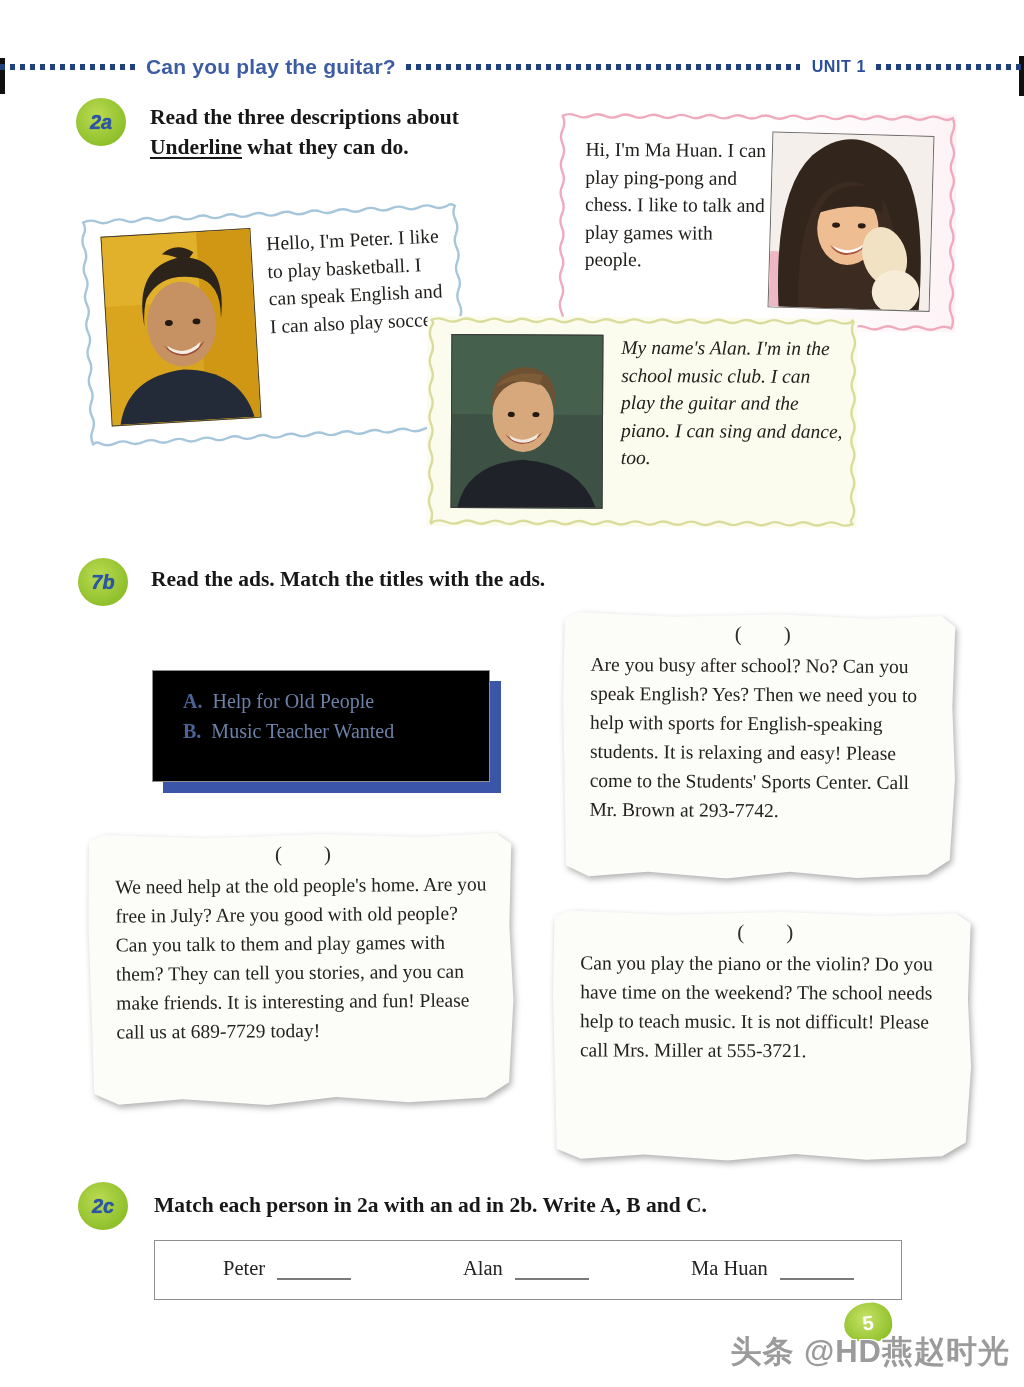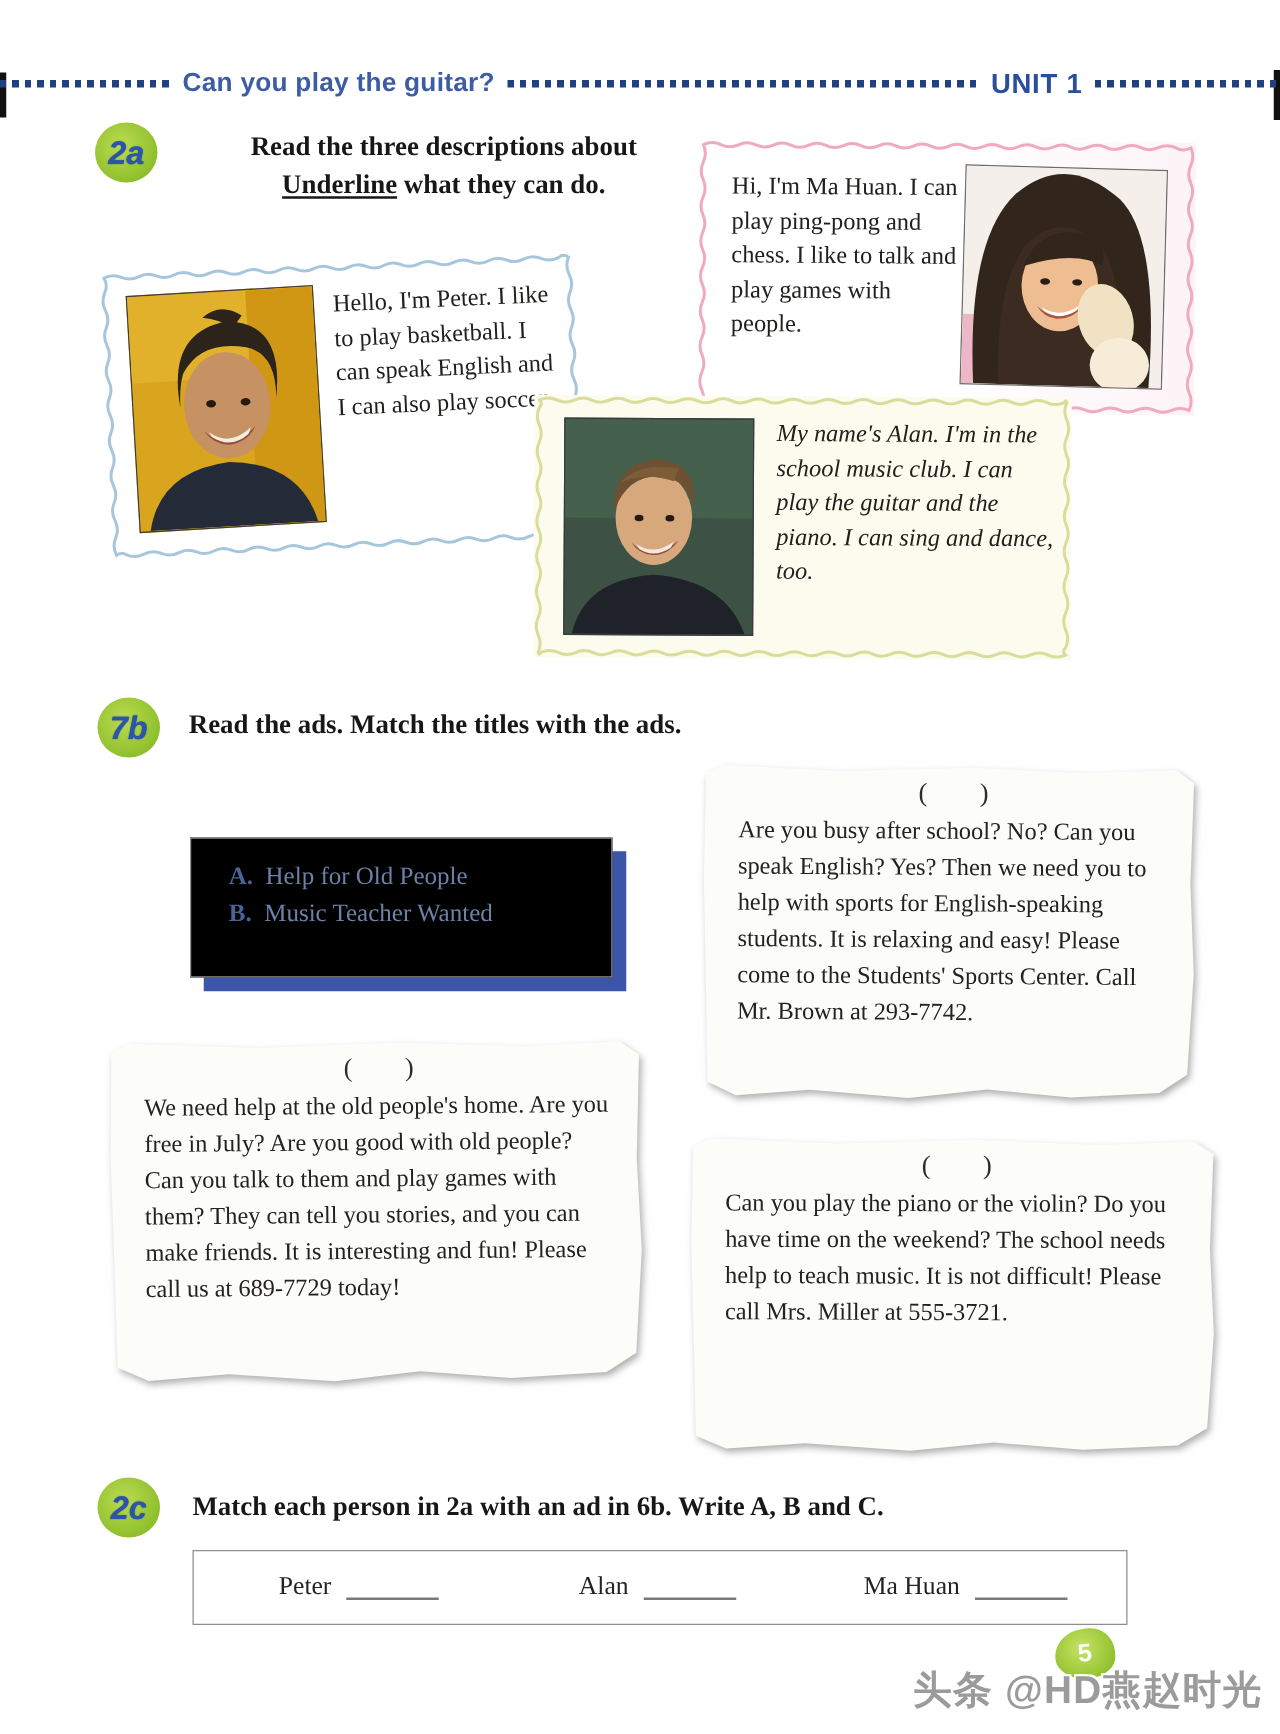--- a/index.html
+++ b/index.html
@@ -10,40 +10,40 @@
   }
 
   
   .header-row { position:absolute; left:0; right:0; top:52px; height:30px; display:flex; align-items:center; }
   .dots { height:6px; background:repeating-linear-gradient(90deg,#20407e 0 5px,transparent 5px 10px); }
   .dots-left  { width:136px; }
   .dots-mid   { flex:1; margin:0 12px 0 10px; }
   .dots-right { width:148px; margin-left:10px; }
   .lesson-title { font-family:"Liberation Sans",sans-serif; font-size:21px; font-weight:700;
                   color:#3c5ca4; margin-left:10px; white-space:nowrap; letter-spacing:0.2px; }
-  .unit-label   { font-family:"Liberation Sans",sans-serif; font-size:22px; font-weight:800;
+  .unit-label   { font-family:"Liberation Sans",sans-serif; font-size:16px; font-weight:800;
                   color:#2b4d9e; white-space:nowrap; letter-spacing:0.6px; }
   .edge-mark { position:absolute; background:#101010; }
   .edge-mark.left  { left:0;  top:58px; width:5px; height:36px; }
   .edge-mark.right { right:0; top:56px; width:5px; height:40px; }
 
   
   .badge {
     position:absolute; width:50px; height:48px; border-radius:50%;
     background:radial-gradient(circle at 42% 38%, #bcdb52, #8fc02c 70%, #7fae24);
     display:flex; align-items:center; justify-content:center;
     font-family:"Liberation Sans",sans-serif; font-weight:800; font-style:italic;
-    font-size:26px; color:#2b55a6; text-shadow:0 0 1px #1d4496;
+    font-size:20px; color:#2b55a6; text-shadow:0 0 1px #1d4496;
   }
   .badge-2a { left:76px;  top:98px; }
   .badge-2b { left:78px;  top:558px; }
   .badge-2c { left:78px;  top:1182px; }
 
   .instruction { position:absolute; font-weight:700; font-size:21.5px; color:#171717; line-height:30px; }
-  .instr-2a { left:150px; top:102px; width:410px;text-align:center; }
+  .instr-2a { left:150px; top:102px; width:410px; }
   .instr-2a span.block { display:block; }
   .u { text-decoration:underline; text-underline-offset:3px; }
   .instr-2b { left:151px; top:564px; width:600px; }
   .instr-2c { left:154px; top:1190px; width:720px; }
 
   
   .card { position:absolute; background:#ffffff; }
   .card-text { position:absolute; font-size:19.5px; line-height:27.5px; color:#22201d; }
 
   .card-mahuan { left:558px; top:113px; width:398px; height:218px; transform:rotate(0.4deg);
@@ -224,21 +224,21 @@
   </div>
 
   <div class="ad-wrap ad-3">
     <div class="ad">
       <div class="paren">(        )</div>
       <div class="ad-text">Can you play the piano or the violin? Do you have time on the weekend? The school needs help to teach music. It is not difficult! Please call Mrs. Miller at 555-3721.</div>
     </div>
   </div>
 
   <div class="badge badge-2c">2c</div>
-  <div class="instruction instr-2c">Match each person in 2a with an ad in 6b. Write A, B and C.</div>
+  <div class="instruction instr-2c">Match each person in 2a with an ad in 2b. Write A, B and C.</div>
 
   <div class="answer-box">
     <div class="answer-item answer-peter"><span>Peter</span><span class="blank"></span></div>
     <div class="answer-item answer-alan"><span>Alan</span><span class="blank"></span></div>
     <div class="answer-item answer-mahuan"><span>Ma Huan</span><span class="blank"></span></div>
   </div>
 
   <div class="page-num">5</div>
   <div class="watermark">头条 @HD燕赵时光</div>
 

